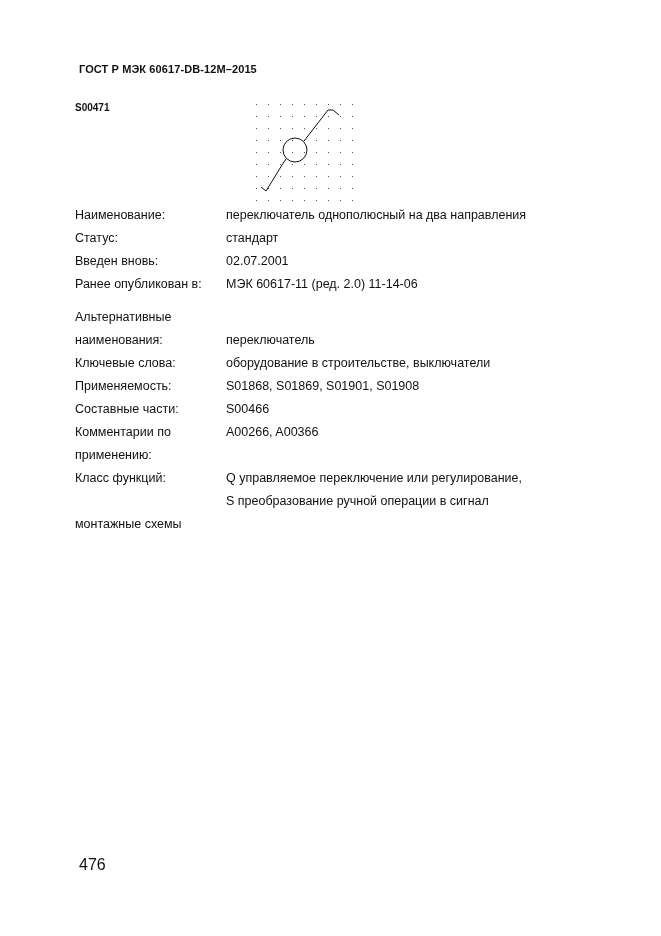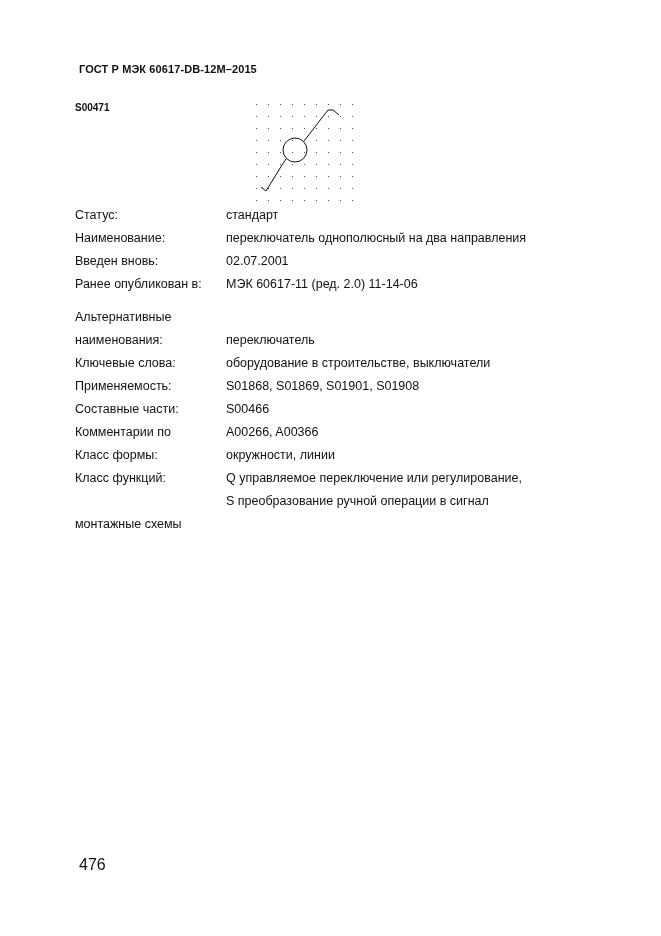--- a/index.html
+++ b/index.html
@@ -126,26 +126,26 @@
     <g stroke="#111" stroke-width="1" fill="none">
       <circle cx="45" cy="52" r="12"></circle>
       <polyline points="54,43 61,34 78,12 83,12 89,17"></polyline>
       <polyline points="36,61 32,67 16,93 11,89"></polyline>
     </g>
   </svg>
 </div>
 
 <div class="fields">
   <div class="row">
+    <div class="label">Наименование:</div>
+    <div class="value">переключатель однополюсный на два направления</div>
+  </div>
+  <div class="row">
     <div class="label">Статус:</div>
     <div class="value">стандарт</div>
-  </div>
-  <div class="row">
-    <div class="label">Наименование:</div>
-    <div class="value">переключатель однополюсный на два направления</div>
   </div>
   <div class="row">
     <div class="label">Введен вновь:</div>
     <div class="value">02.07.2001</div>
   </div>
   <div class="row">
     <div class="label">Ранее опубликован в:</div>
     <div class="value">МЭК 60617-11 (ред. 2.0) 11-14-06</div>
   </div>
   <div class="row gap">
@@ -163,26 +163,23 @@
     <div class="label">Применяемость:</div>
     <div class="value">S01868, S01869, S01901, S01908</div>
   </div>
   <div class="row">
     <div class="label">Составные части:</div>
     <div class="value">S00466</div>
   </div>
   <div class="row">
     <div class="label">
       <div>Комментарии по</div>
+      <div>применению:</div>
     </div>
     <div class="value">A00266, A00366</div>
-  </div>
-  <div class="row">
-    <div class="label">Класс формы:</div>
-    <div class="value">окружности, линии</div>
   </div>
   <div class="row">
     <div class="label">Класс функций:</div>
     <div class="value">
       <div>Q управляемое переключение или регулирование,</div>
       <div>S преобразование ручной операции в сигнал</div>
     </div>
   </div>
   <div class="row">
     <div class="value">монтажные схемы</div>

